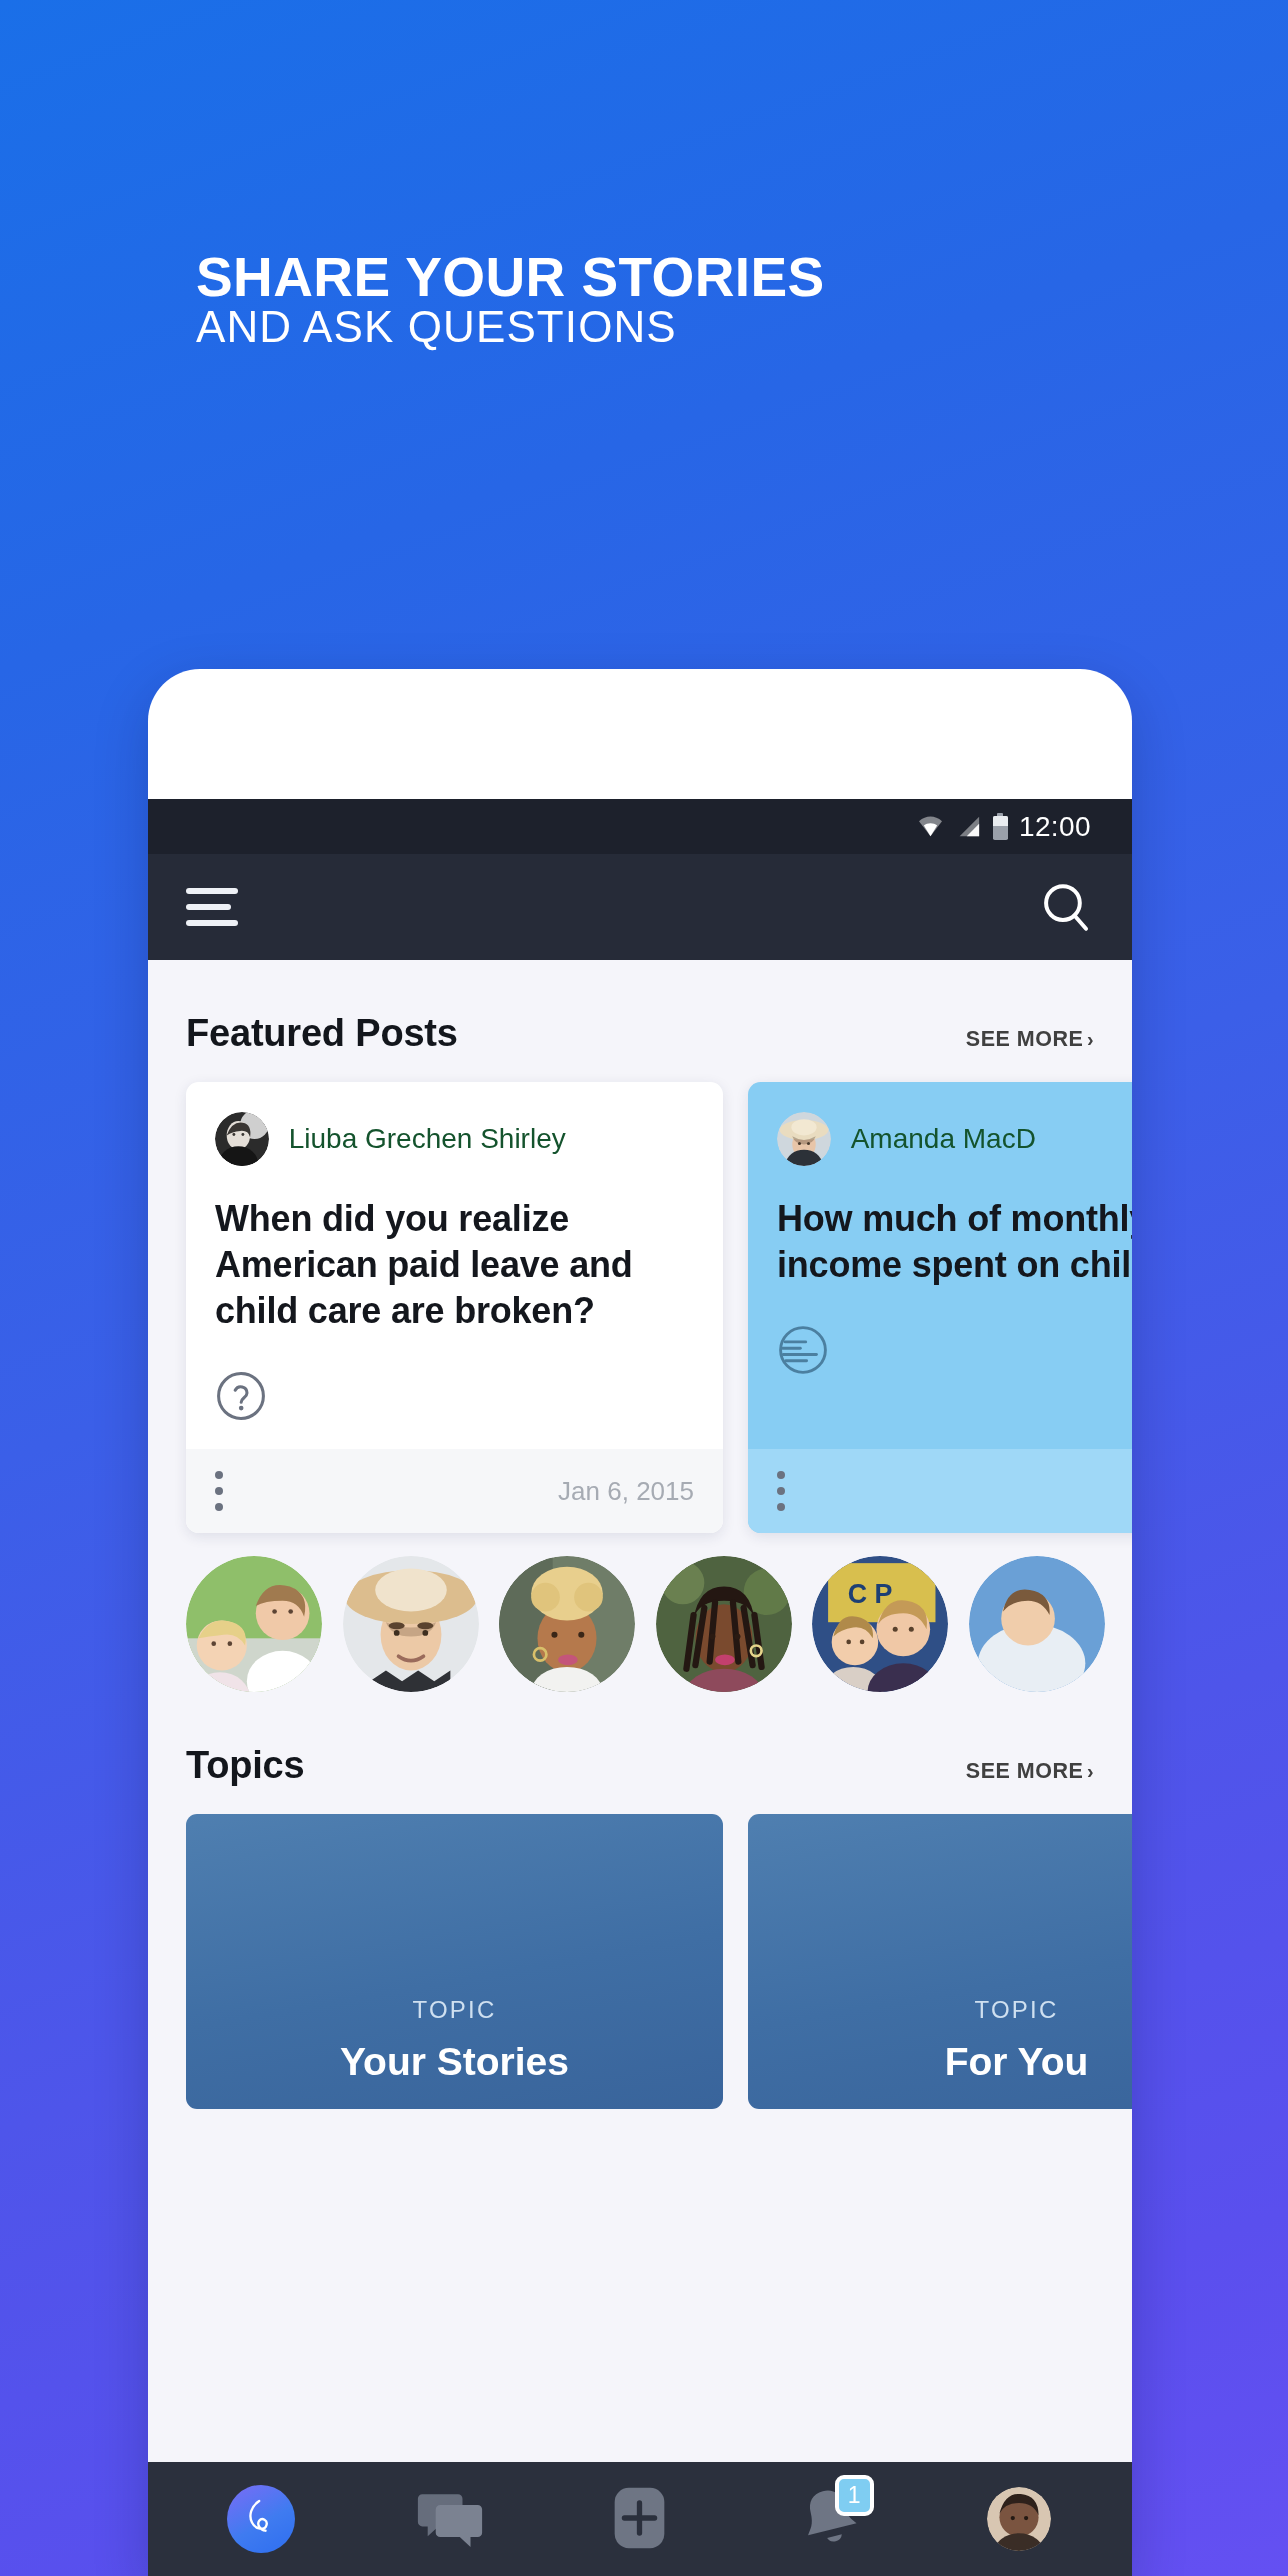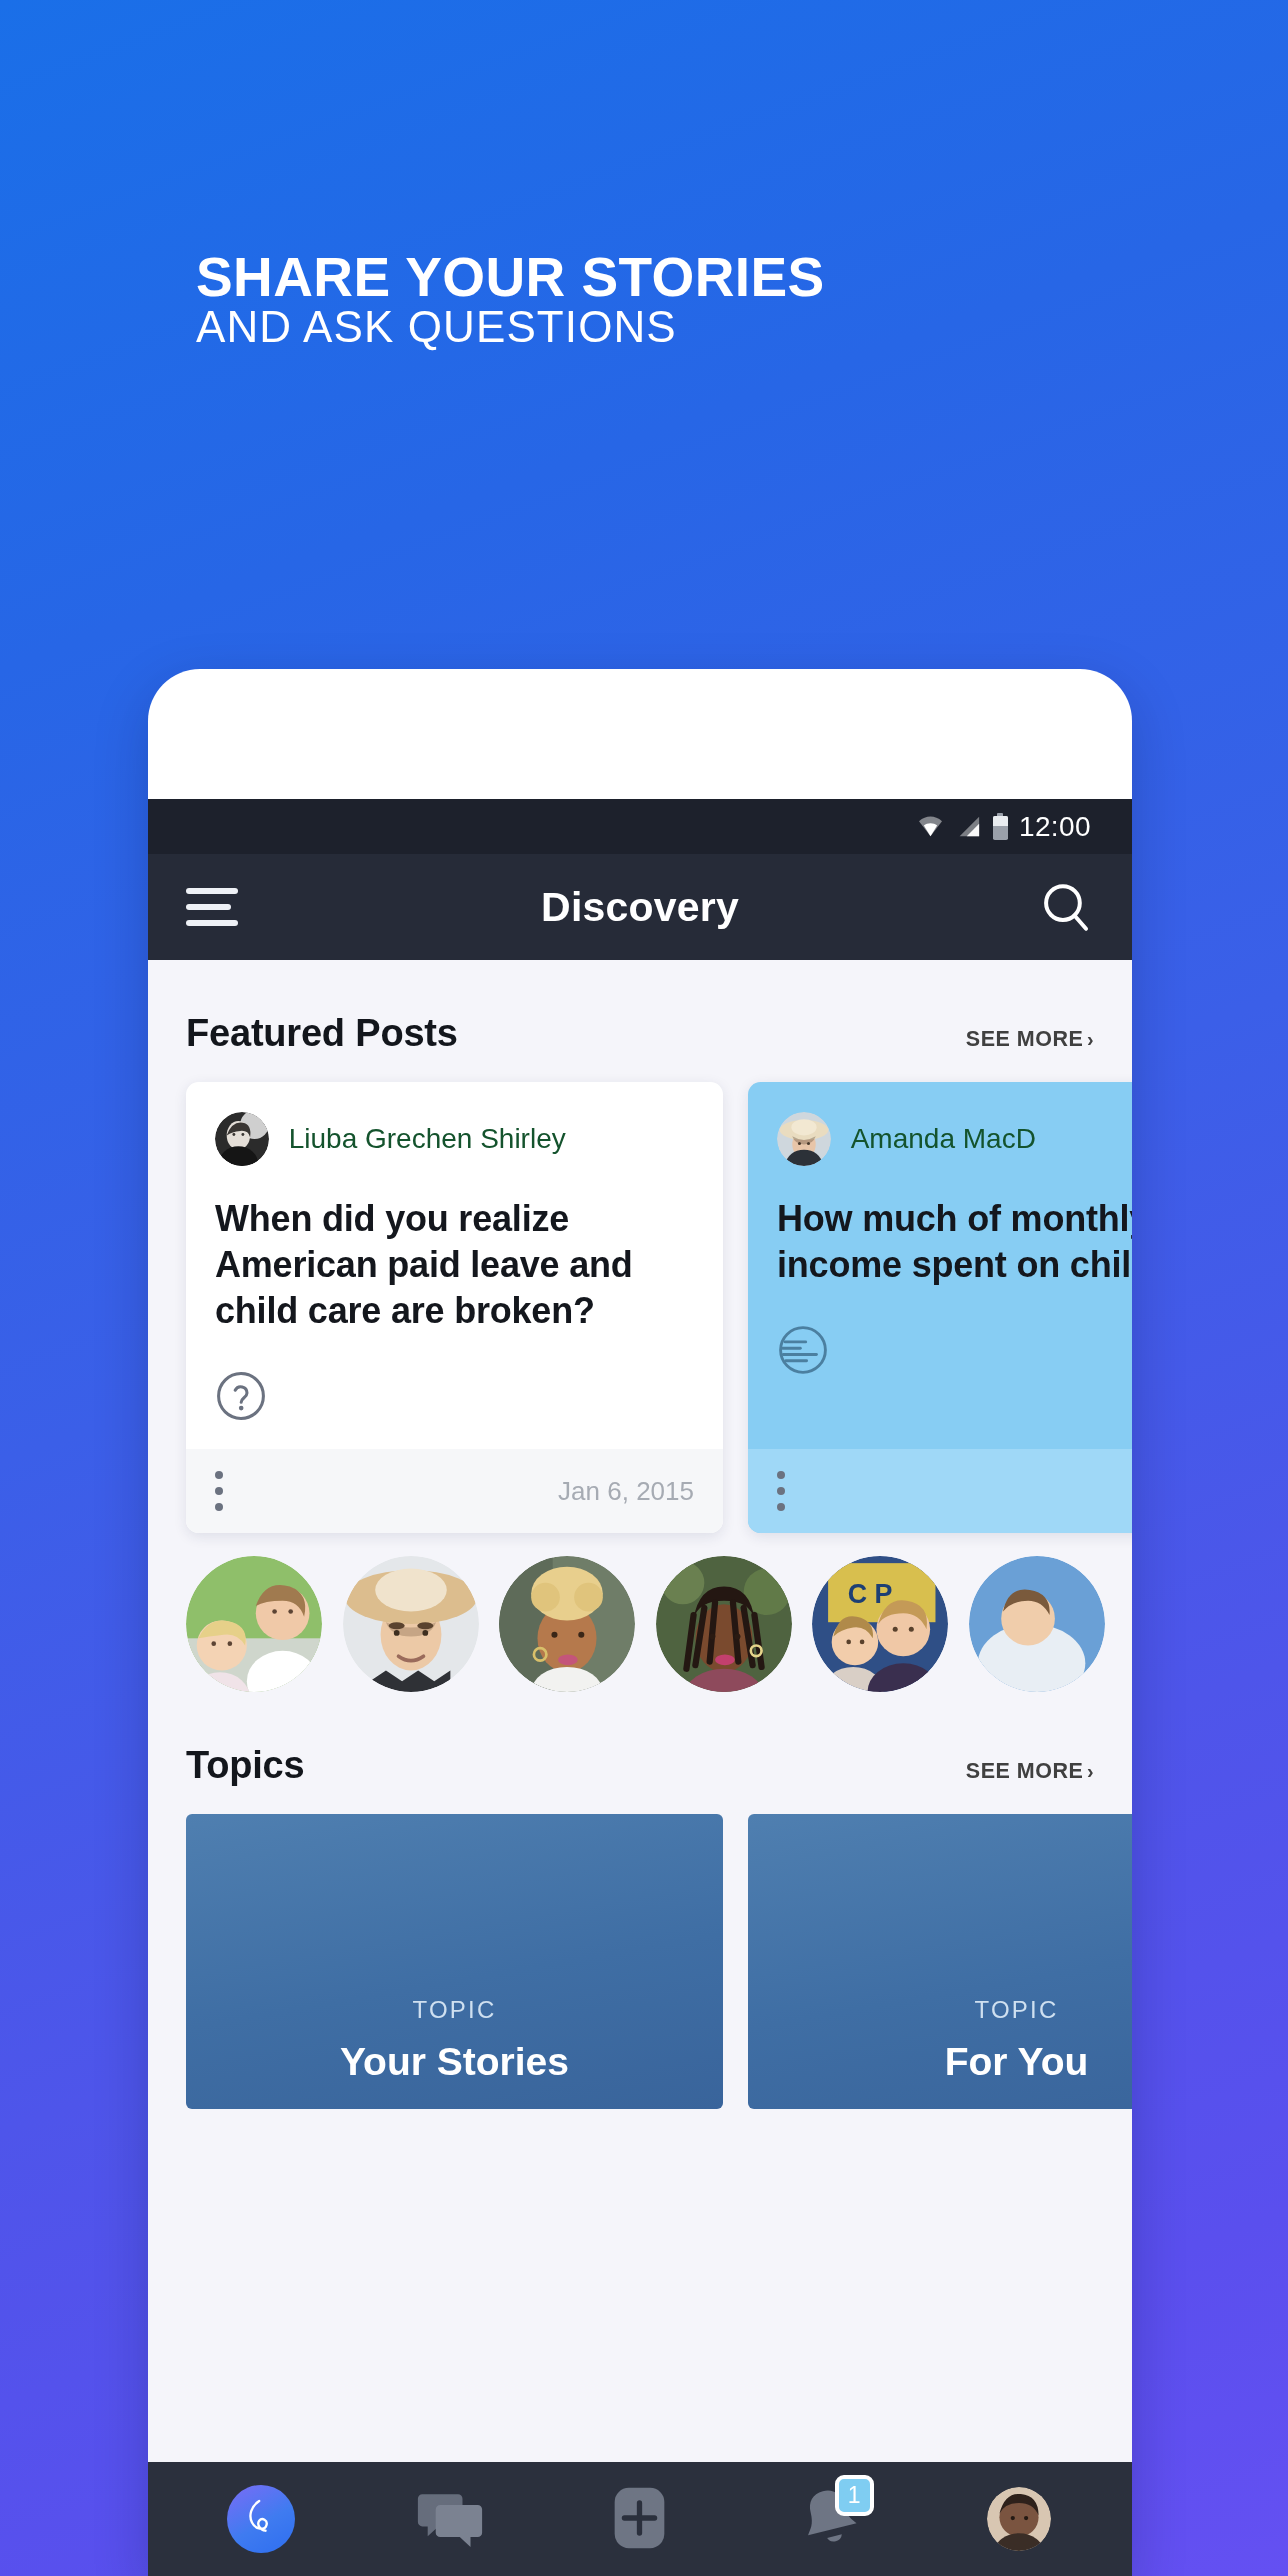--- a/index.html
+++ b/index.html
@@ -217,21 +217,21 @@
   
   .topics-row {
     display: flex;
     gap: 25px;
     padding: 27px 38px 0 38px;
   }
   .topic-card {
     flex: 0 0 537px;
     width: 537px;
     height: 295px;
-    border-radius: 6px;
+    border-radius: 11px;
     background: linear-gradient(170deg, #4f7fb0 0%, #3f6ea4 55%, #39649b 100%);
     display: flex;
     flex-direction: column;
     align-items: center;
     justify-content: flex-end;
     padding-bottom: 25px;
     overflow: hidden;
   }
   .topic-kicker {
     font-size: 24px;
@@ -316,21 +316,20 @@
       </div>
       <span class="sb-time">12:00</span>
     </div>
 
     <div class="appbar">
       <div class="hamburger">
         <i></i>
           <i></i>
           <i></i>
       </div>
-      <div class="appbar-title">Discovery</div>
       <div class="search-btn">
         <svg viewBox="0 0 62 62" width="55" height="55">
           <circle cx="27" cy="26" r="19" fill="none" stroke="#ffffff" stroke-width="4.5"></circle>
           <line x1="40" y1="40" x2="53" y2="55" stroke="#ffffff" stroke-width="4.5" stroke-linecap="round"></line>
         </svg>
       </div>
     </div>
 
     <div class="section-head">
       <div class="section-title">Featured Posts</div>

